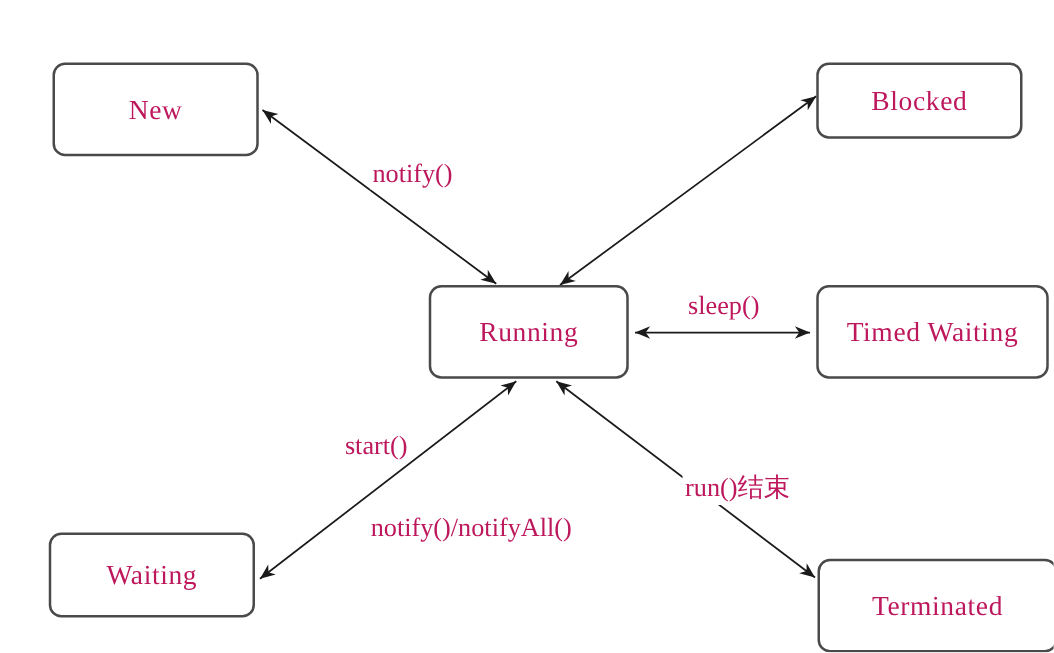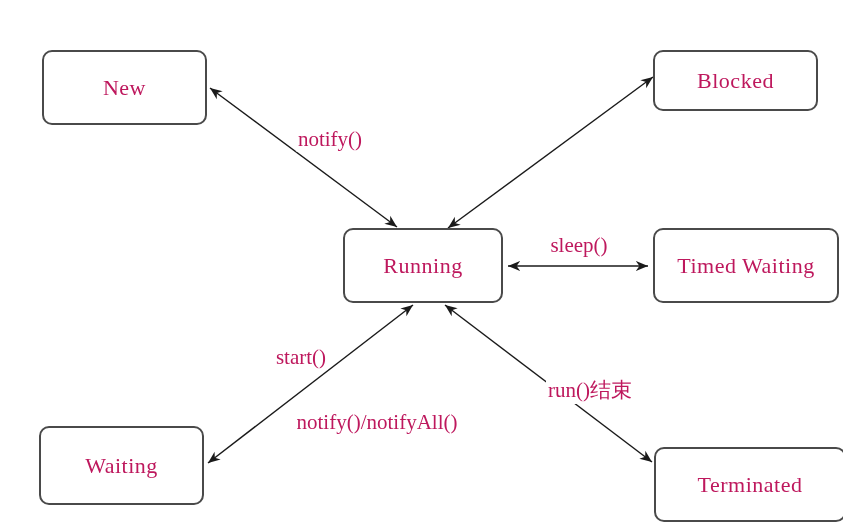--- a/index.html
+++ b/index.html
@@ -37,21 +37,21 @@
     align-items: center;
     justify-content: center;
     font-size: 22px;
     letter-spacing: 0.5px;
     white-space: nowrap;
   }
   .box-new        { left: 42px;  top: 50px;  width: 165px; height: 75px; }
   .box-blocked    { left: 653px; top: 50px;  width: 165px; height: 61px; }
   .box-running    { left: 343px; top: 228px; width: 160px; height: 75px; text-align: right; }
   .box-timed      { left: 653px; top: 228px; width: 186px; height: 75px; }
-  .box-waiting    { left: 39px;  top: 426px; width: 165px; height: 79px; }
+  .box-waiting    { left: 39px;  top: 426px; width: 165px; height: 68px; }
   .box-terminated { left: 654px; top: 447px; width: 192px; height: 75px; }
   .edge-label {
     position: absolute;
     transform: translate(-50%, -50%);
     font-size: 21px;
     white-space: nowrap;
     background: #ffffff;
     padding: 0 2px;
   }
   .lbl-start  { left: 330px; top: 139px; }

